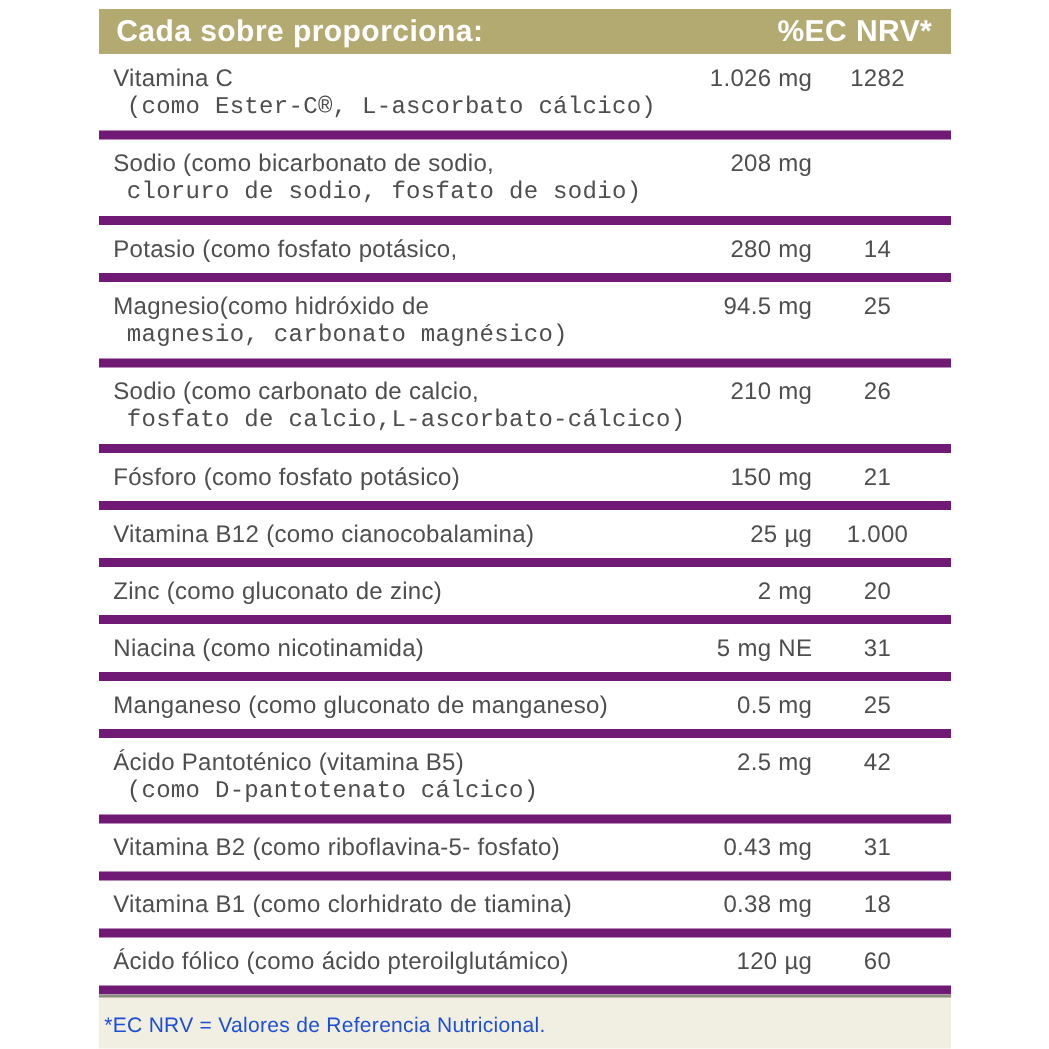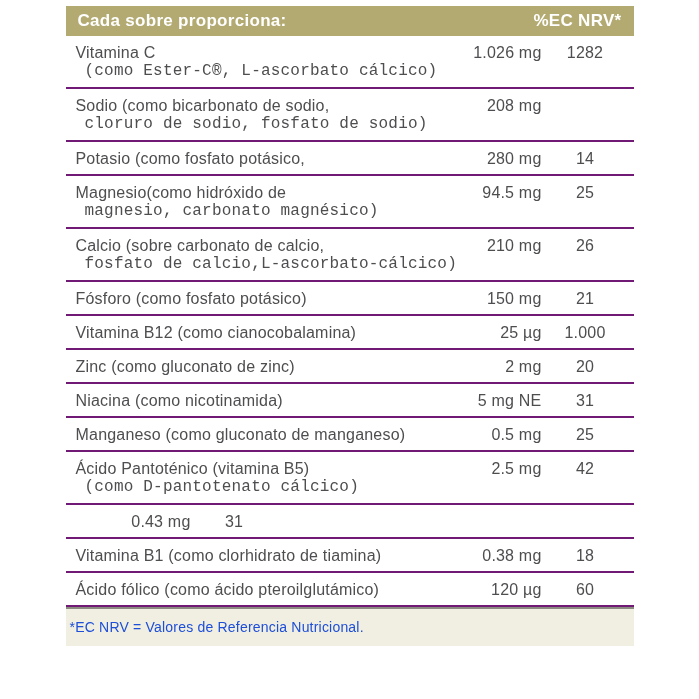--- a/index.html
+++ b/index.html
@@ -18,28 +18,28 @@
   }
   .thead {
     background: #b3aa72;
     color: #ffffff;
     height: 30px;
     display: flex;
     align-items: center;
     justify-content: space-between;
     padding: 0 12px;
     box-sizing: border-box;
-    font-size: 17px;
+    font-size: 20px;
     font-weight: bold;
     letter-spacing: 0.3px;
   }
   .row {
     display: flex;
     align-items: flex-start;
-    border-bottom: 2px solid #701a75;
+    border-bottom: 6px solid #701a75;
     padding: 7px 0 6px 0;
     font-size: 16px;
     line-height: 19px;
     letter-spacing: 0.2px;
   }
   .c-name {
     flex: 1 1 0;
     min-width: 0;
     padding-left: 10px;
   }
@@ -105,21 +105,21 @@
       <div class="row">
         <div class="c-name">
           <div class="l1">Magnesio(como hidróxido de</div>
           <div class="l2">magnesio, carbonato magnésico)</div>
         </div>
         <div class="c-amount">94.5 mg</div>
         <div class="c-nrv">25</div>
       </div>
       <div class="row">
         <div class="c-name">
-          <div class="l1">Calcio (sobre carbonato de calcio,</div>
+          <div class="l1">Sodio (como carbonato de calcio,</div>
           <div class="l2">fosfato de calcio,L-ascorbato-cálcico)</div>
         </div>
         <div class="c-amount">210 mg</div>
         <div class="c-nrv">26</div>
       </div>
       <div class="row">
         <div class="c-name">
           <div class="l1">Fósforo (como fosfato potásico)</div>
         </div>
         <div class="c-amount">150 mg</div>
@@ -155,20 +155,23 @@
       </div>
       <div class="row">
         <div class="c-name">
           <div class="l1">Ácido Pantoténico (vitamina B5)</div>
           <div class="l2">(como D-pantotenato cálcico)</div>
         </div>
         <div class="c-amount">2.5 mg</div>
         <div class="c-nrv">42</div>
       </div>
       <div class="row">
+        <div class="c-name">
+          <div class="l1">Vitamina B2 (como riboflavina-5- fosfato)</div>
+        </div>
         <div class="c-amount">0.43 mg</div>
         <div class="c-nrv">31</div>
       </div>
       <div class="row">
         <div class="c-name">
           <div class="l1">Vitamina B1 (como clorhidrato de tiamina)</div>
         </div>
         <div class="c-amount">0.38 mg</div>
         <div class="c-nrv">18</div>
       </div>

